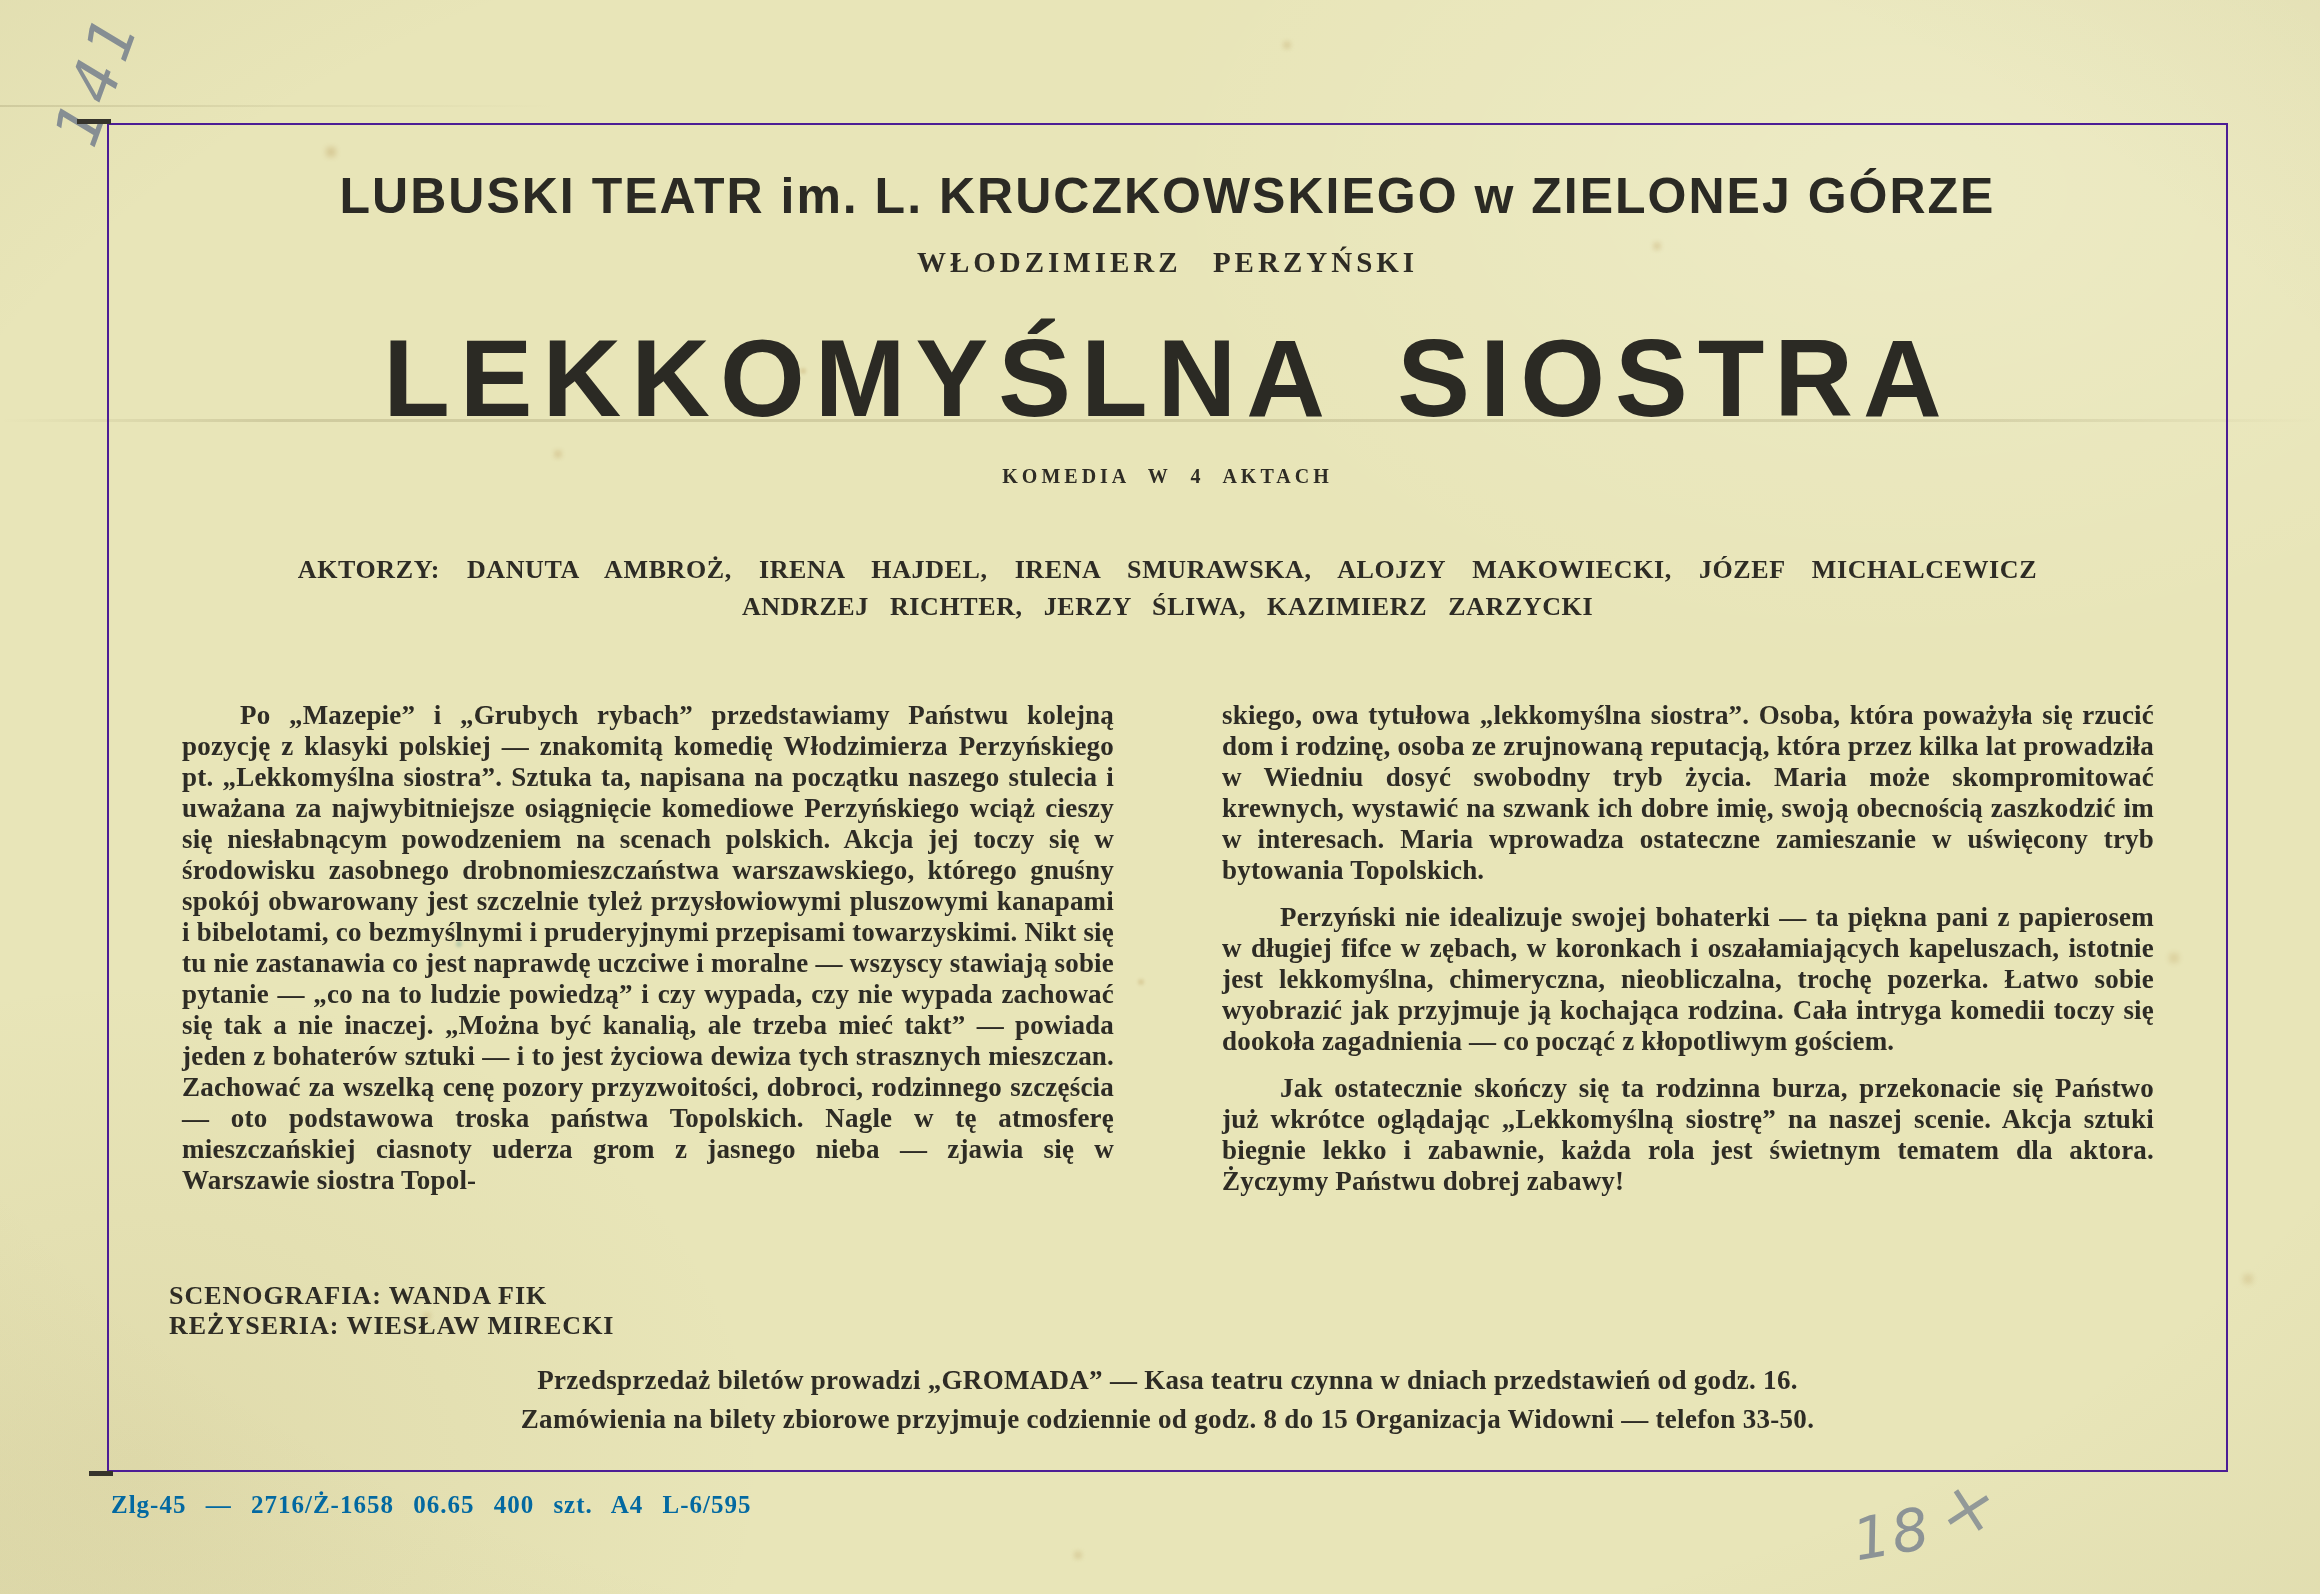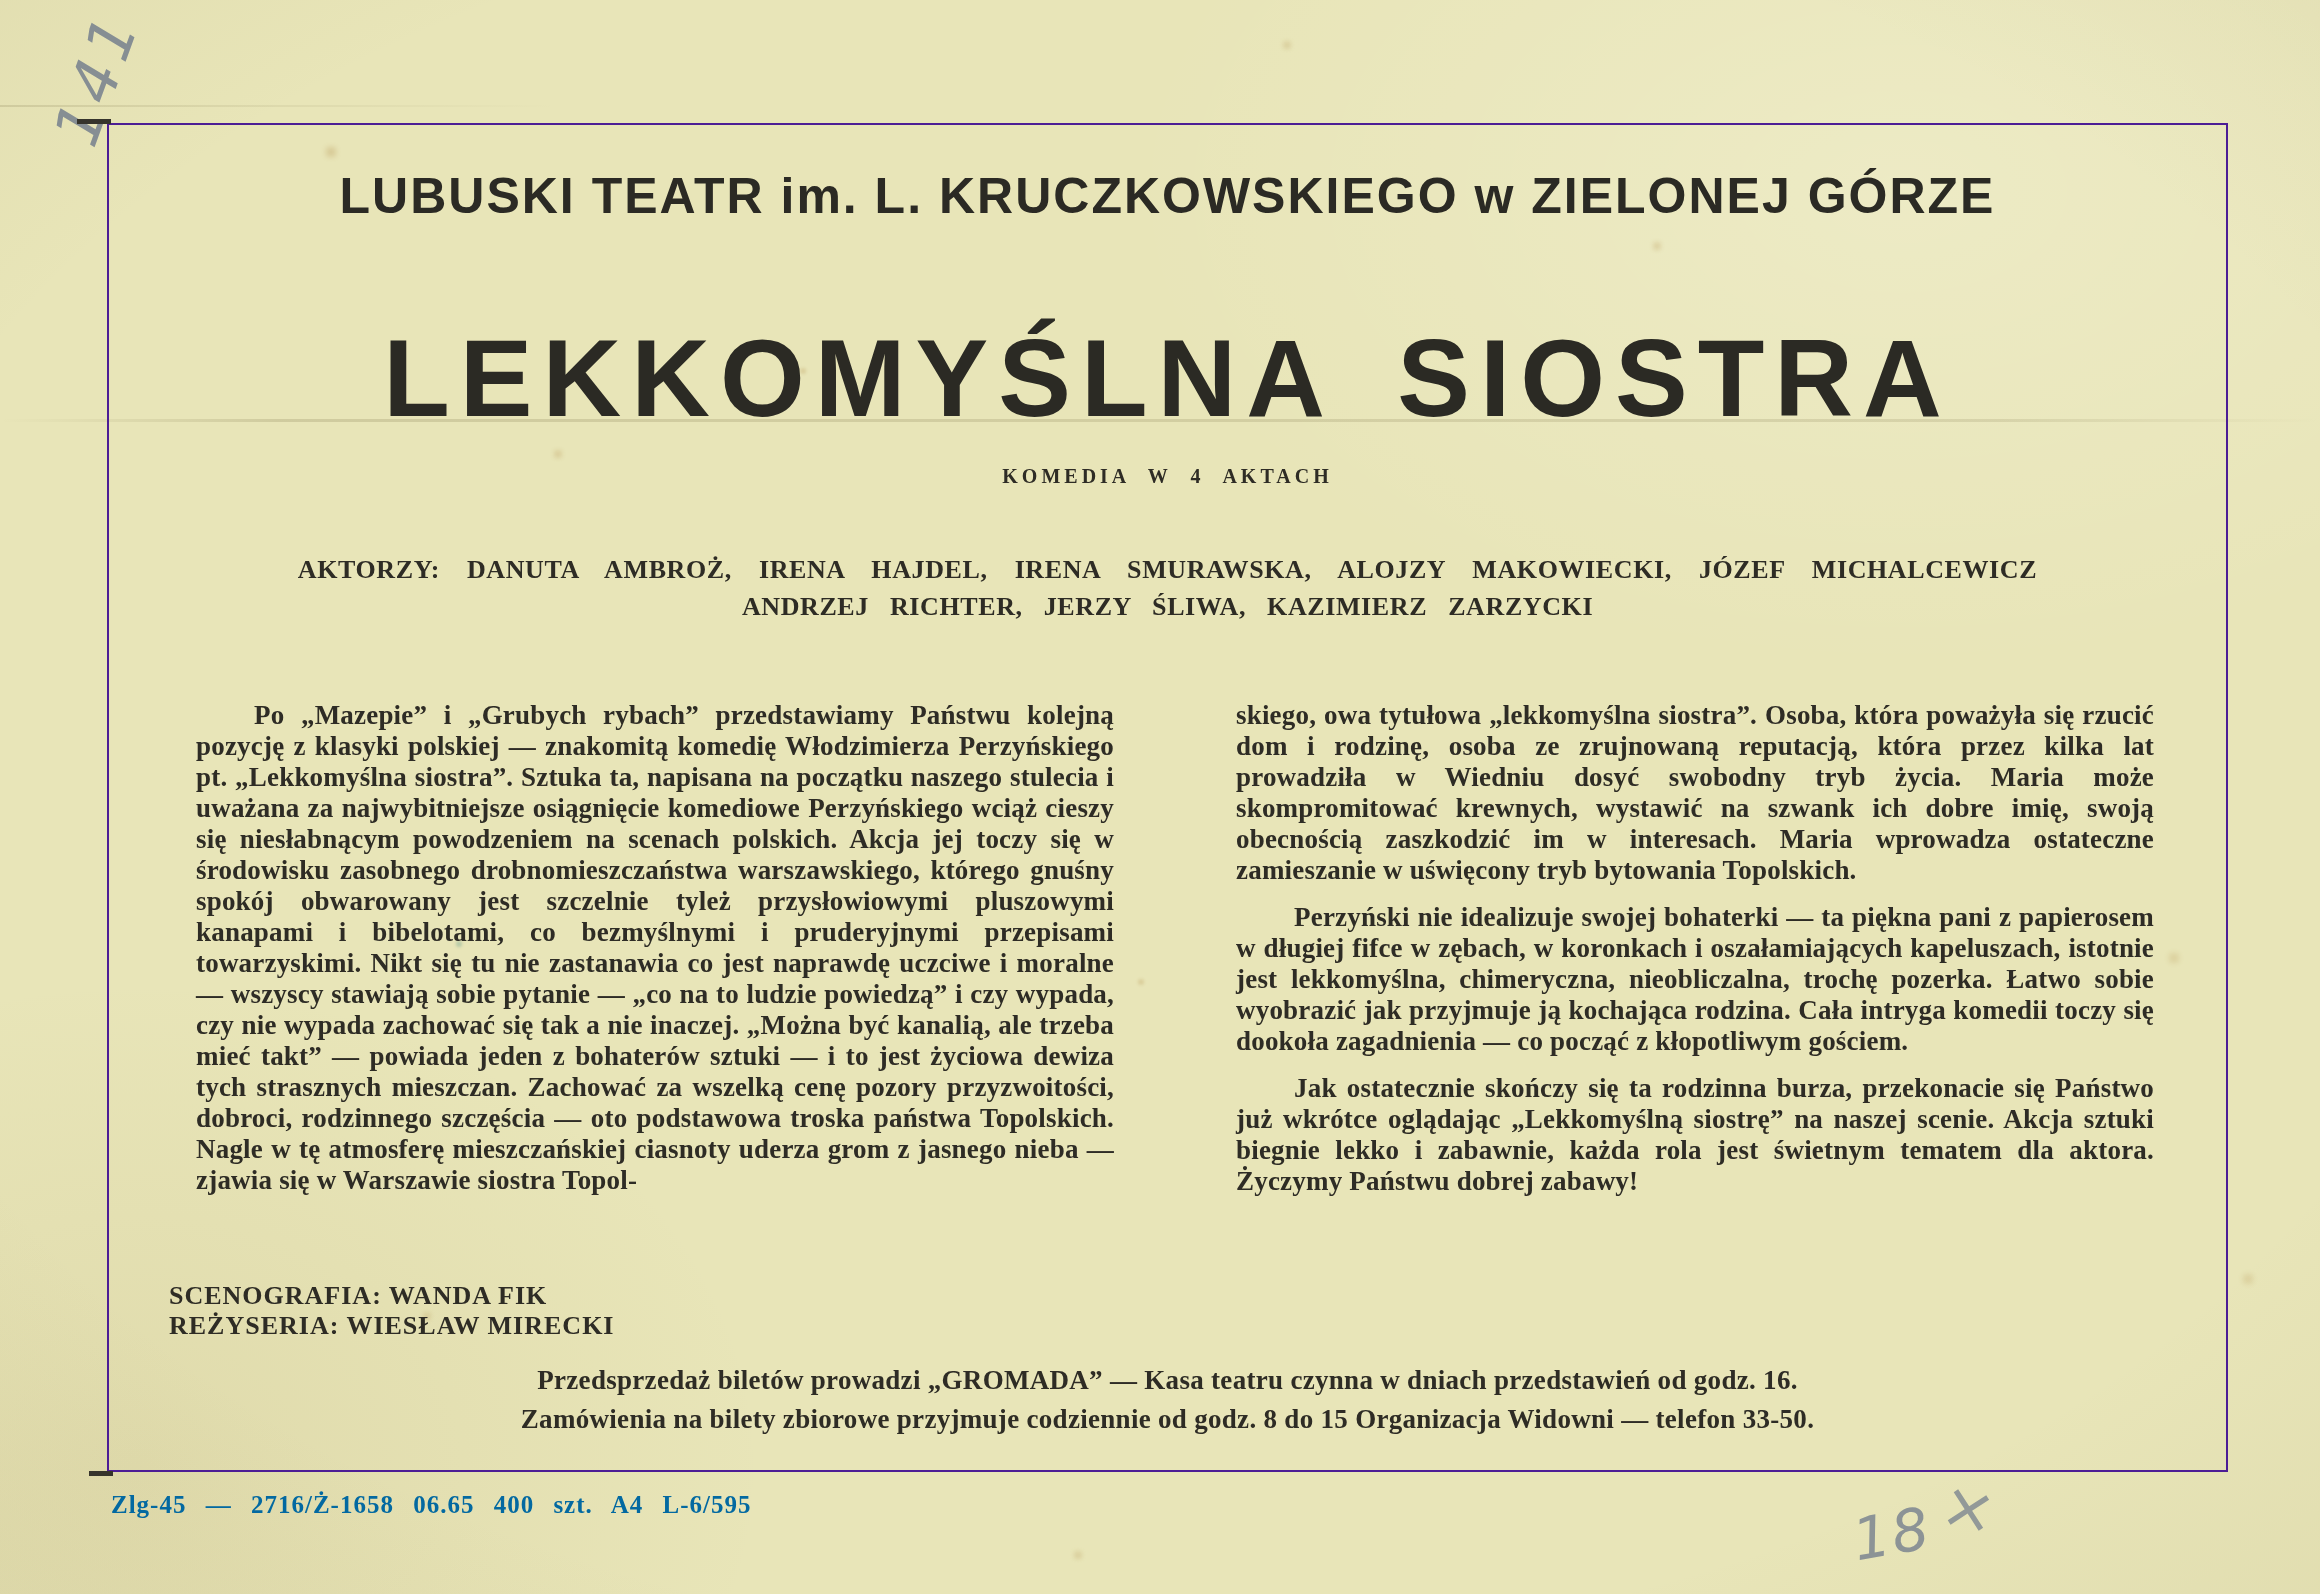--- a/index.html
+++ b/index.html
@@ -85,21 +85,21 @@
   .actors .line2 { word-spacing:14px; letter-spacing:0.6px; white-space:nowrap; }
 
   .columns {
     position:absolute; left:69px; top:575px; width:1977px;
     display:flex; gap:104px;
   }
   .col {
     width:936px; text-align:justify;
     font-size:27px; line-height:31px; font-weight:700; letter-spacing:0.2px;
   }
-  .col p { margin:0 0 16px 18px; text-indent:58px; }
+  .col p { margin:0 0 16px 4px; text-indent:58px; }
   .col p.no-indent { text-indent:0; }
 
   .credits {
     position:absolute; left:60px; top:1156px; width:1996px;
     display:flex; justify-content:space-between;
     font-size:26px; font-weight:700; letter-spacing:1px;flex-direction:column;
   }
   .tickets {
     position:absolute; left:0; top:1236px; width:100%;
     text-align:center; font-size:27px; font-weight:700; line-height:39px;
@@ -135,20 +135,21 @@
   <div class="crease crease-main"></div>
   <div class="crease crease-top"></div>
   <div class="foxing"></div>
 
   <div class="handwriting hw-141">141</div>
 
   <div class="frame">
 
     <div class="theater-name">LUBUSKI TEATR im. L. KRUCZKOWSKIEGO w ZIELONEJ GÓRZE</div>
 
+    <div class="author-name">WŁODZIMIERZ PERZYŃSKI</div>
 
     <div class="play-title">LEKKOMYŚLNA SIOSTRA</div>
 
     <div class="play-subtitle">KOMEDIA W 4 AKTACH</div>
 
     <div class="actors">
       <div class="line1">AKTORZY: DANUTA AMBROŻ, IRENA HAJDEL, IRENA SMURAWSKA, ALOJZY MAKOWIECKI, JÓZEF MICHALCEWICZ</div>
       <div class="line2">ANDRZEJ RICHTER, JERZY ŚLIWA, KAZIMIERZ ZARZYCKI</div>
     </div>
 

